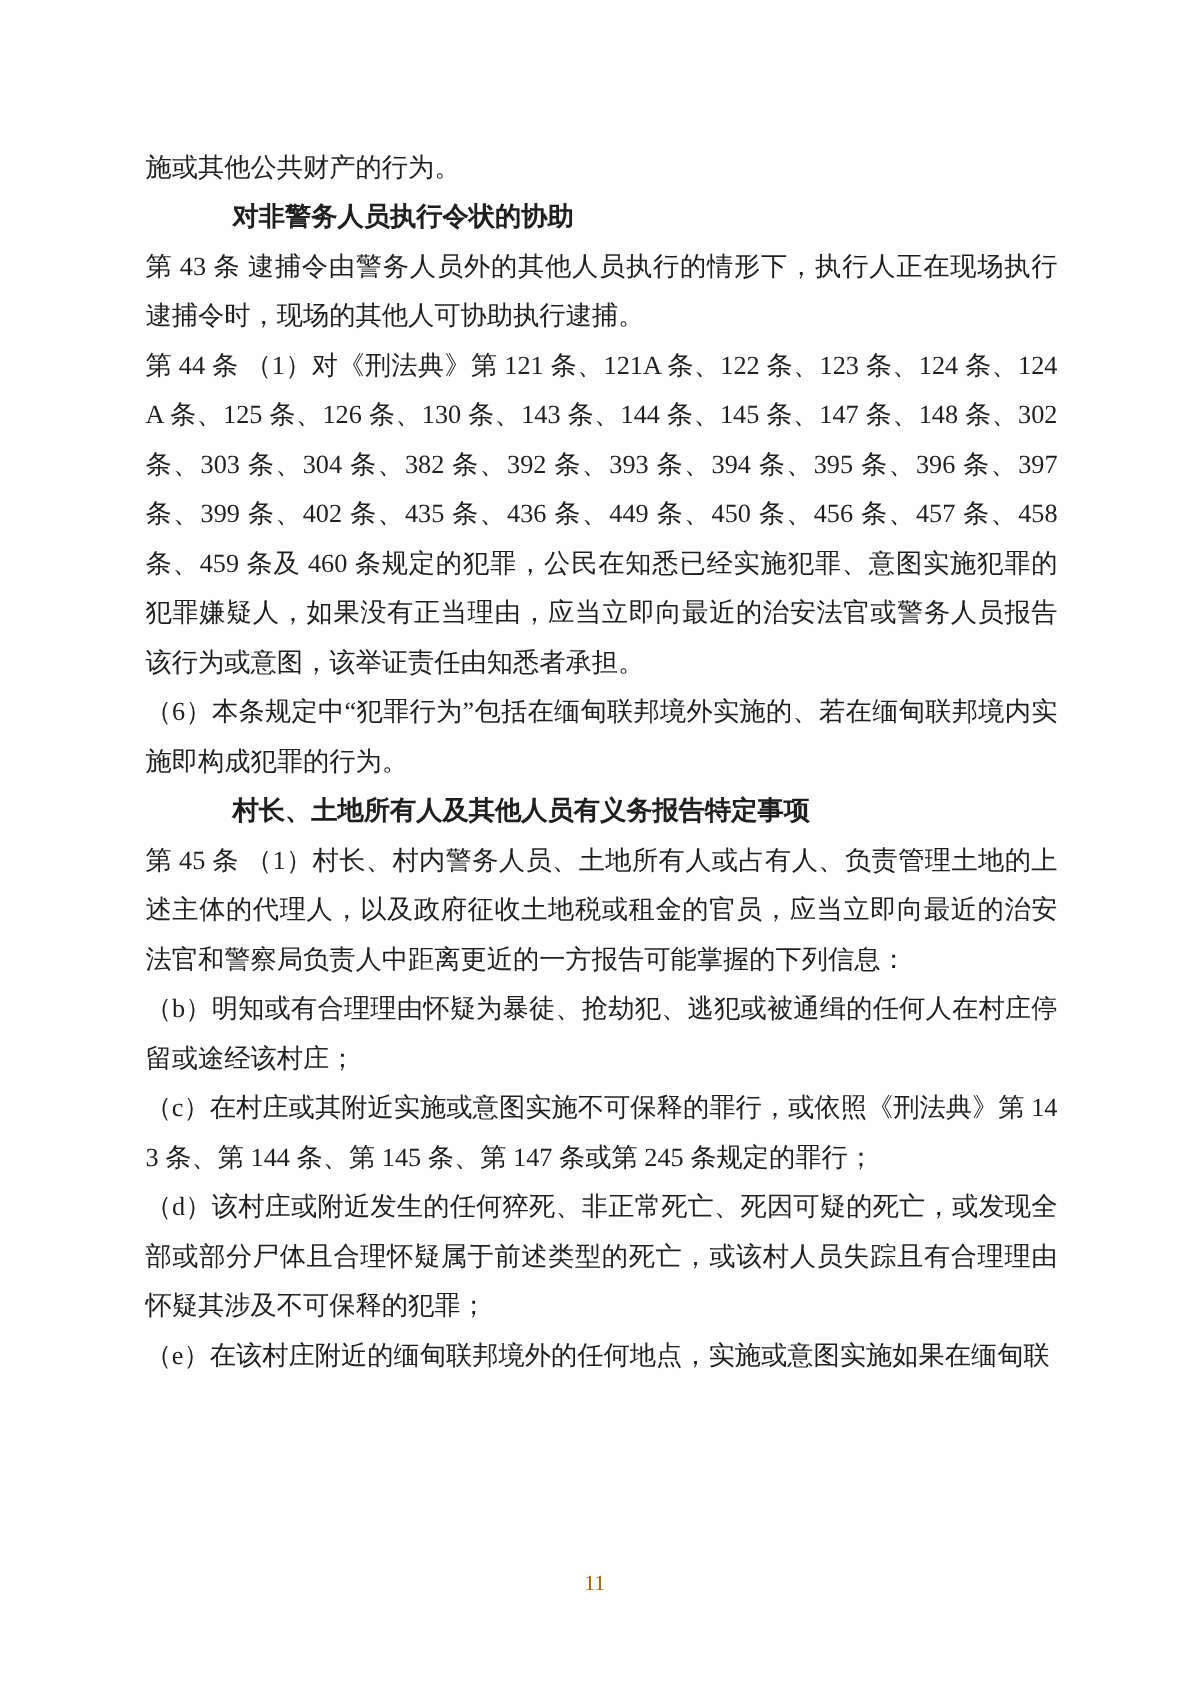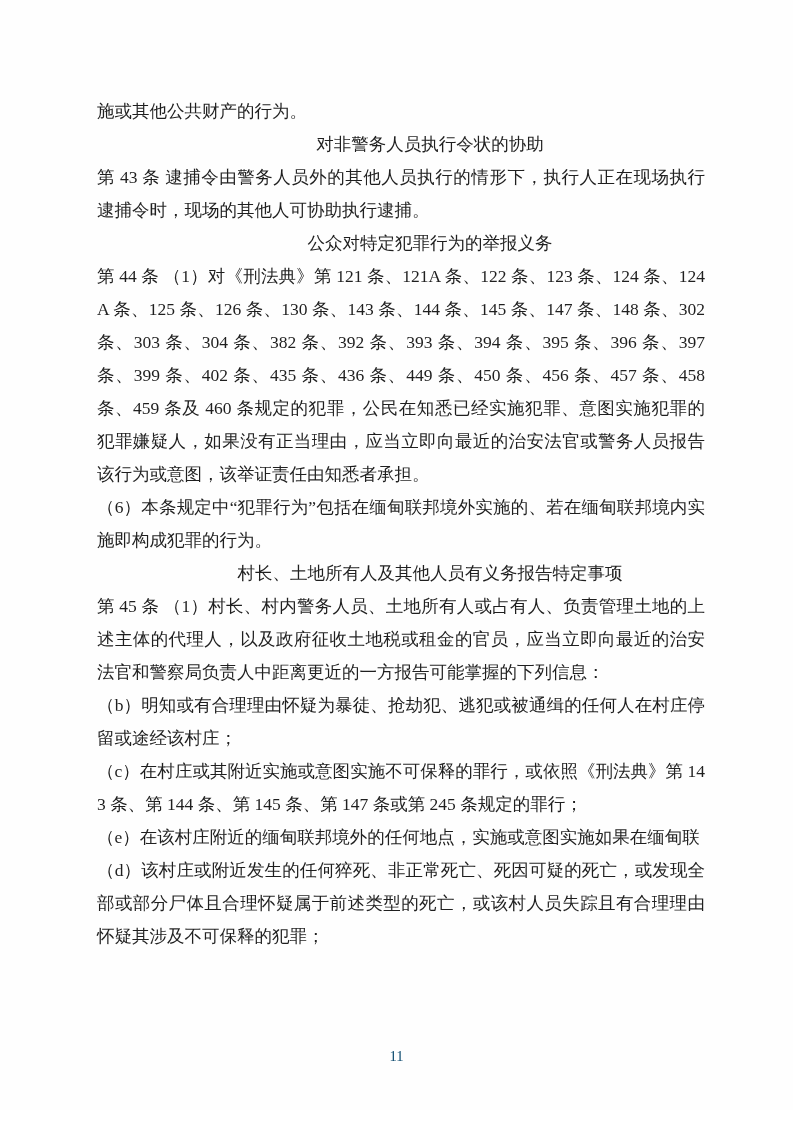--- a/index.html
+++ b/index.html
@@ -26,47 +26,46 @@
   .content p {
     margin: 0;
     padding: 0;
     font-size: 17.5px;
     line-height: 33px;
     text-align: justify;
     text-justify: inter-ideograph;
     word-break: break-all;
   }
   .content p.heading {
-    font-weight: normal;
-    text-align: center;
+    font-weight: bold;
+    text-align: left;
     text-indent: 58px;
   }
   .footer {
     position: absolute;
     left: 0;
     width: 100%;
     top: 1046px;
     text-align: center;
     font-size: 14.5px;
     line-height: 20px;
-    color: #0c4a6e;
+    color: #a16207;
   }
 </style>
 </head>
 <body>
 
 <div class="page">
   <div class="content">
     <p class="body">施或其他公共财产的行为。</p>
     <p class="heading">对非警务人员执行令状的协助</p>
     <p class="body">第 43 条 逮捕令由警务人员外的其他人员执行的情形下，执行人正在现场执行逮捕令时，现场的其他人可协助执行逮捕。</p>
-    <p class="heading">公众对特定犯罪行为的举报义务</p>
     <p class="body">第 44 条 （1）对《刑法典》第 121 条、121A 条、122 条、123 条、124 条、124A 条、125 条、126 条、130 条、143 条、144 条、145 条、147 条、148 条、302 条、303 条、304 条、382 条、392 条、393 条、394 条、395 条、396 条、397 条、399 条、402 条、435 条、436 条、449 条、450 条、456 条、457 条、458 条、459 条及 460 条规定的犯罪，公民在知悉已经实施犯罪、意图实施犯罪的犯罪嫌疑人，如果没有正当理由，应当立即向最近的治安法官或警务人员报告该行为或意图，该举证责任由知悉者承担。</p>
     <p class="body">（6）本条规定中“犯罪行为”包括在缅甸联邦境外实施的、若在缅甸联邦境内实施即构成犯罪的行为。</p>
     <p class="heading">村长、土地所有人及其他人员有义务报告特定事项</p>
     <p class="body">第 45 条 （1）村长、村内警务人员、土地所有人或占有人、负责管理土地的上述主体的代理人，以及政府征收土地税或租金的官员，应当立即向最近的治安法官和警察局负责人中距离更近的一方报告可能掌握的下列信息：</p>
     <p class="body">（b）明知或有合理理由怀疑为暴徒、抢劫犯、逃犯或被通缉的任何人在村庄停留或途经该村庄；</p>
     <p class="body">（c）在村庄或其附近实施或意图实施不可保释的罪行，或依照《刑法典》第 143 条、第 144 条、第 145 条、第 147 条或第 245 条规定的罪行；</p>
+    <p class="body">（d）该村庄或附近发生的任何猝死、非正常死亡、死因可疑的死亡，或发现全部或部分尸体且合理怀疑属于前述类型的死亡，或该村人员失踪且有合理理由怀疑其涉及不可保释的犯罪；</p>
     <p class="body">（e）在该村庄附近的缅甸联邦境外的任何地点，实施或意图实施如果在缅甸联</p>
-    <p class="body">（d）该村庄或附近发生的任何猝死、非正常死亡、死因可疑的死亡，或发现全部或部分尸体且合理怀疑属于前述类型的死亡，或该村人员失踪且有合理理由怀疑其涉及不可保释的犯罪；</p>
   </div>
   <div class="footer">11</div>
 </div>
 
 </body></html>

